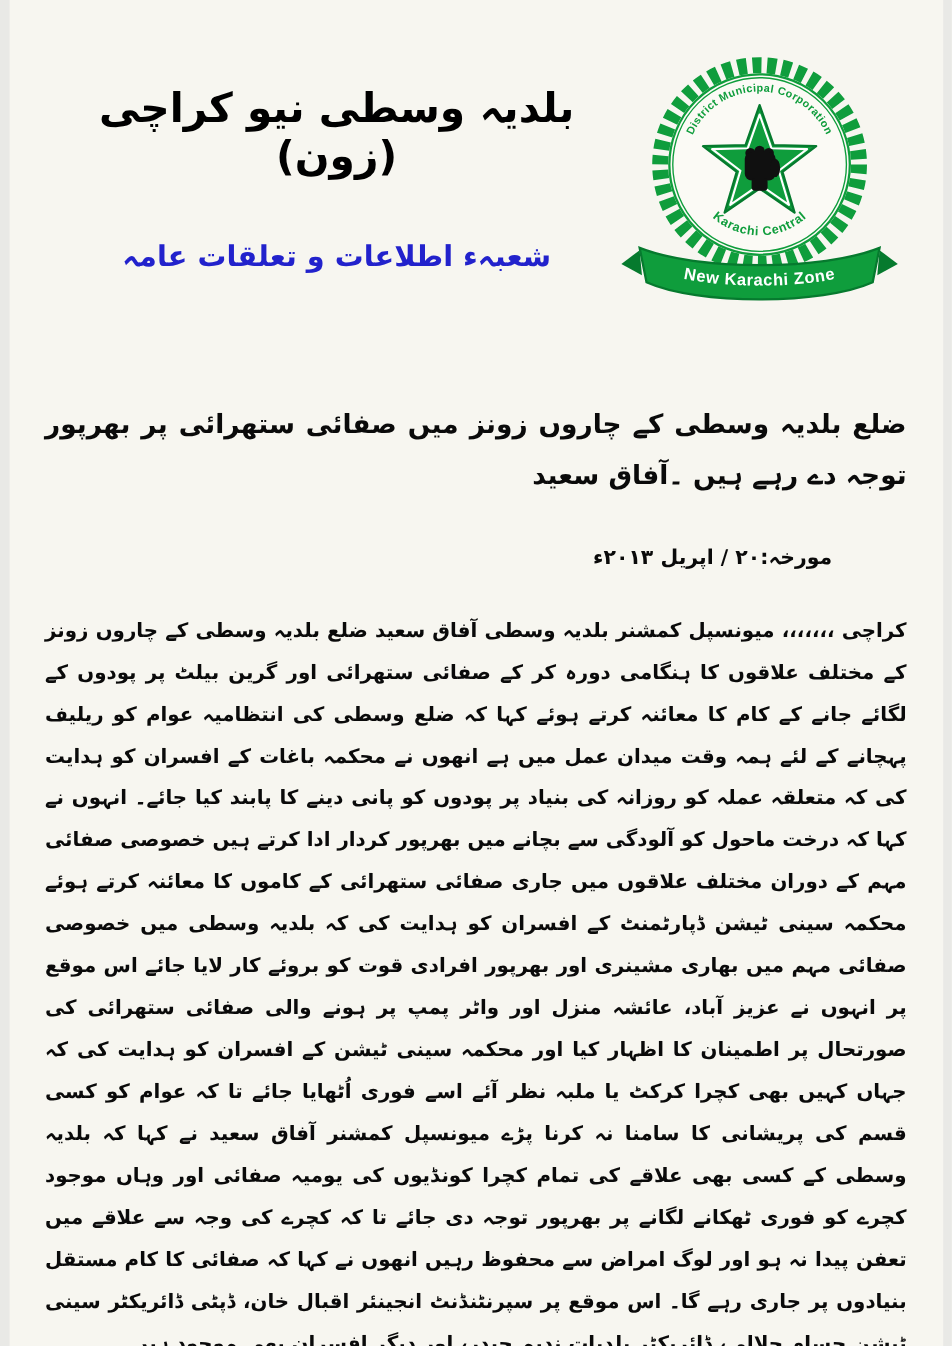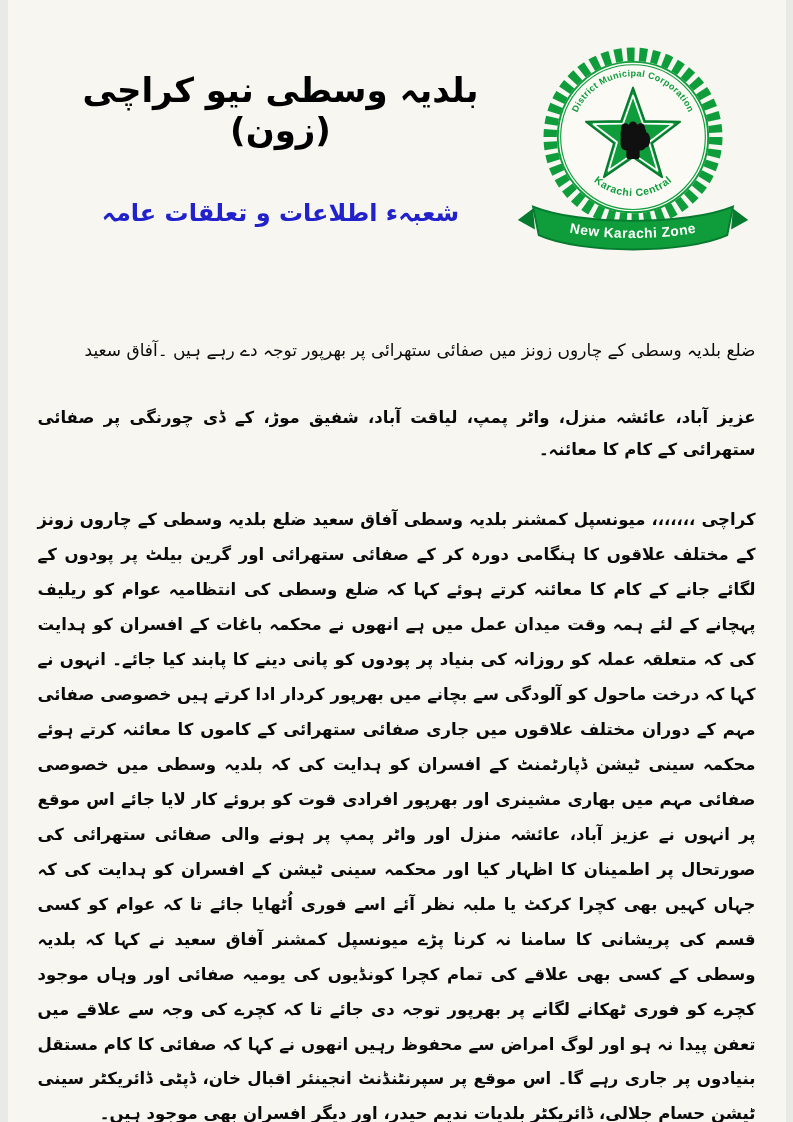--- a/index.html
+++ b/index.html
@@ -23,21 +23,21 @@
   }
   .subtitle {
     margin-top:49px; font-size:24px; font-weight:bold;
     color: var(--subtitle_blue, #2222cc);
   }
   .logo-wrap { width:242px; flex:0 0 auto; padding-top:6px; }
   .logo-wrap svg { display:block; width:238px; height:226px; }
 
   .content { direction:rtl; margin-top:72px; }
   .headline {
-    font-size:17px; font-weight:normal; line-height:1.9;
+    font-size:22px; font-weight:bold; line-height:1.9;
     text-align:justify; text-align-last:right;
     margin-bottom:36px;
   }
   .subheadline {
     font-size:16.5px; font-weight:bold; line-height:1.9;
     text-align:justify; text-align-last:right;
     margin-bottom:38px;
   }
   .dateline {
     font-size:17px; font-weight:bold;
@@ -116,17 +116,17 @@
           <text class="ribbon-text">
             <textPath href="#ribbonArc" startOffset="50%" text-anchor="middle">New Karachi Zone</textPath>
           </text>
         </g>
       </svg>
     </div>
   </header>
 
   <main class="content">
     <p class="headline">ضلع بلدیہ وسطی کے چاروں زونز میں صفائی ستھرائی پر بھرپور توجہ دے رہے ہیں ۔آفاق سعید</p>
-    <p class="subheadline">عزیز آباد، عائشہ منزل، واٹر پمپ، لیاقت آباد، شفیق موڑ، کے ڈی چورنگی پر صفائی ستھرائی کے کام کا معائنہ۔</p>
+    <p class="dateline">مورخہ:۲۰ / اپریل ۲۰۱۳ء</p>
     <p class="paragraph">کراچی ،،،،،،، میونسپل کمشنر بلدیہ وسطی آفاق سعید ضلع بلدیہ وسطی کے چاروں زونز کے مختلف علاقوں کا ہنگامی دورہ کر کے صفائی ستھرائی اور گرین بیلٹ پر پودوں کے لگائے جانے کے کام کا معائنہ کرتے ہوئے کہا کہ ضلع وسطی کی انتظامیہ عوام کو ریلیف پہچانے کے لئے ہمہ وقت میدان عمل میں ہے انھوں نے محکمہ باغات کے افسران کو ہدایت کی کہ متعلقہ عملہ کو روزانہ کی بنیاد پر پودوں کو پانی دینے کا پابند کیا جائے۔ انہوں نے کہا کہ درخت ماحول کو آلودگی سے بچانے میں بھرپور کردار ادا کرتے ہیں خصوصی صفائی مہم کے دوران مختلف علاقوں میں جاری صفائی ستھرائی کے کاموں کا معائنہ کرتے ہوئے محکمہ سینی ٹیشن ڈپارٹمنٹ کے افسران کو ہدایت کی کہ بلدیہ وسطی میں خصوصی صفائی مہم میں بھاری مشینری اور بھرپور افرادی قوت کو بروئے کار لایا جائے اس موقع پر انہوں نے عزیز آباد، عائشہ منزل اور واٹر پمپ پر ہونے والی صفائی ستھرائی کی صورتحال پر اطمینان کا اظہار کیا اور محکمہ سینی ٹیشن کے افسران کو ہدایت کی کہ جہاں کہیں بھی کچرا کرکٹ یا ملبہ نظر آئے اسے فوری اُٹھایا جائے تا کہ عوام کو کسی قسم کی پریشانی کا سامنا نہ کرنا پڑے میونسپل کمشنر آفاق سعید نے کہا کہ بلدیہ وسطی کے کسی بھی علاقے کی تمام کچرا کونڈیوں کی یومیہ صفائی اور وہاں موجود کچرے کو فوری ٹھکانے لگانے پر بھرپور توجہ دی جائے تا کہ کچرے کی وجہ سے علاقے میں تعفن پیدا نہ ہو اور لوگ امراض سے محفوظ رہیں انھوں نے کہا کہ صفائی کا کام مستقل بنیادوں پر جاری رہے گا۔ اس موقع پر سپرنٹنڈنٹ انجینئر اقبال خان، ڈپٹی ڈائریکٹر سینی ٹیشن حسام جلالی، ڈائریکٹر بلدیات ندیم حیدر، اور دیگر افسران بھی موجود ہیں۔</p>
   </main>
 
 </div>
 
 </body></html>

